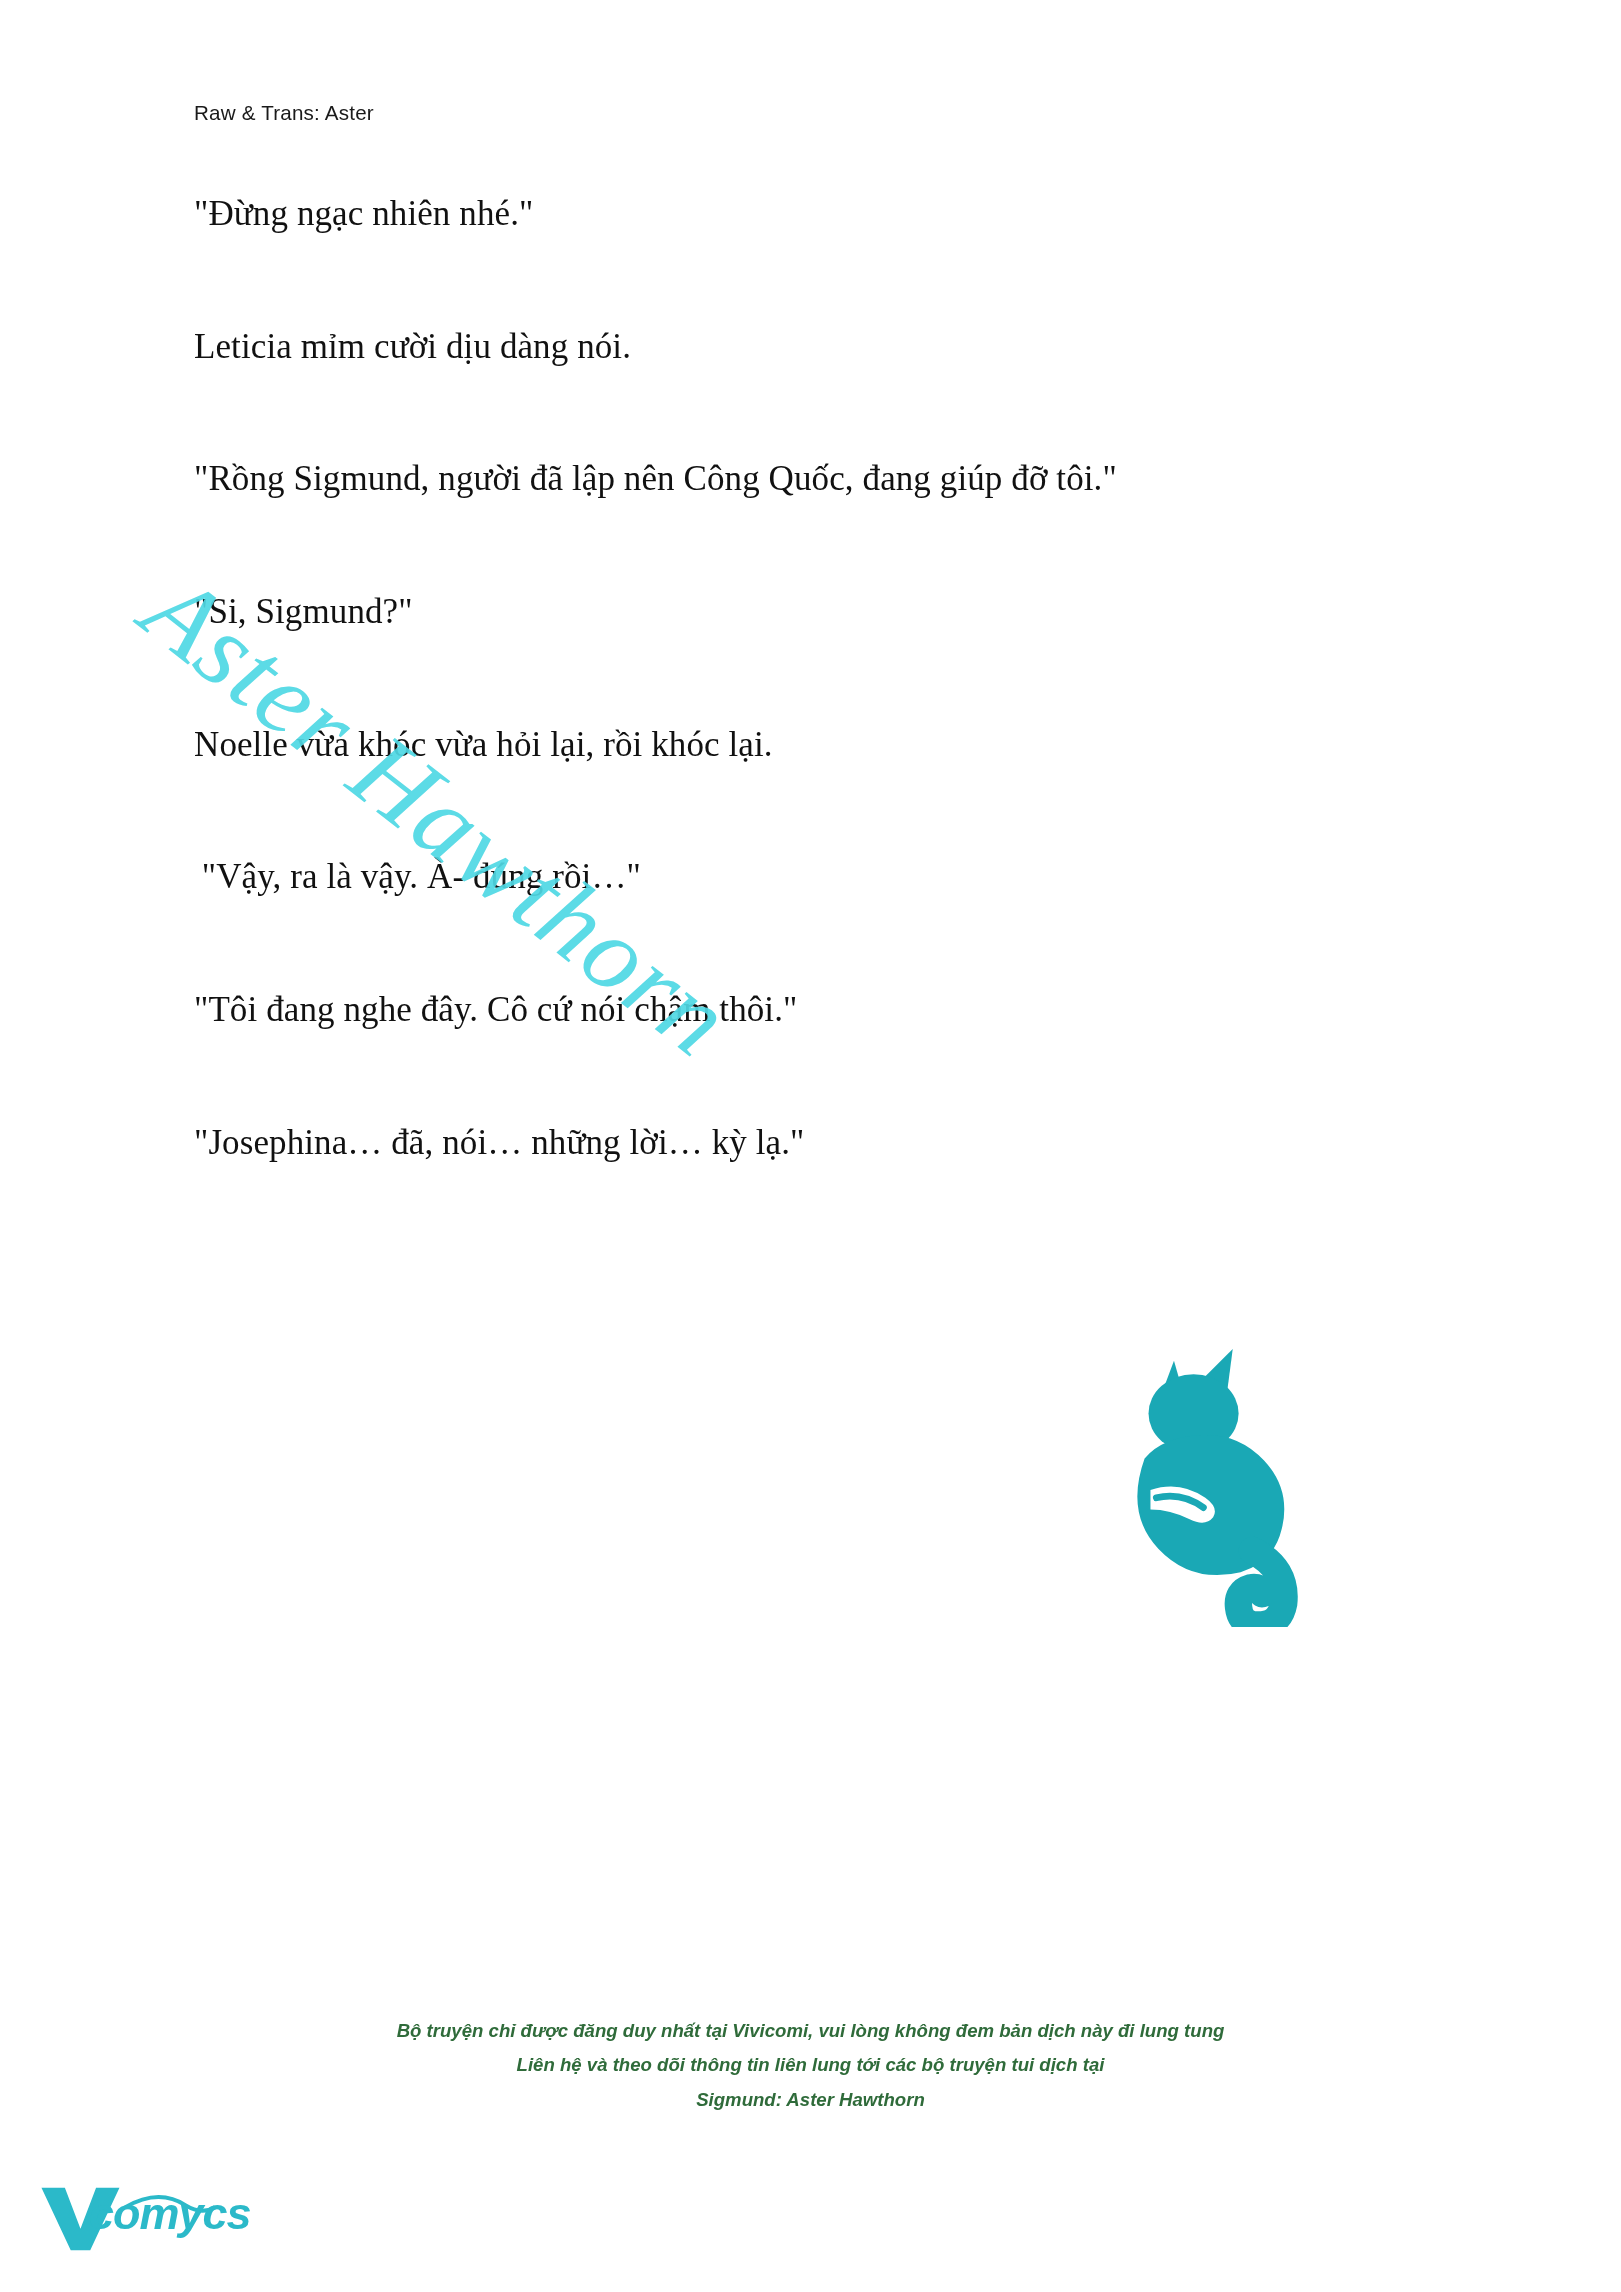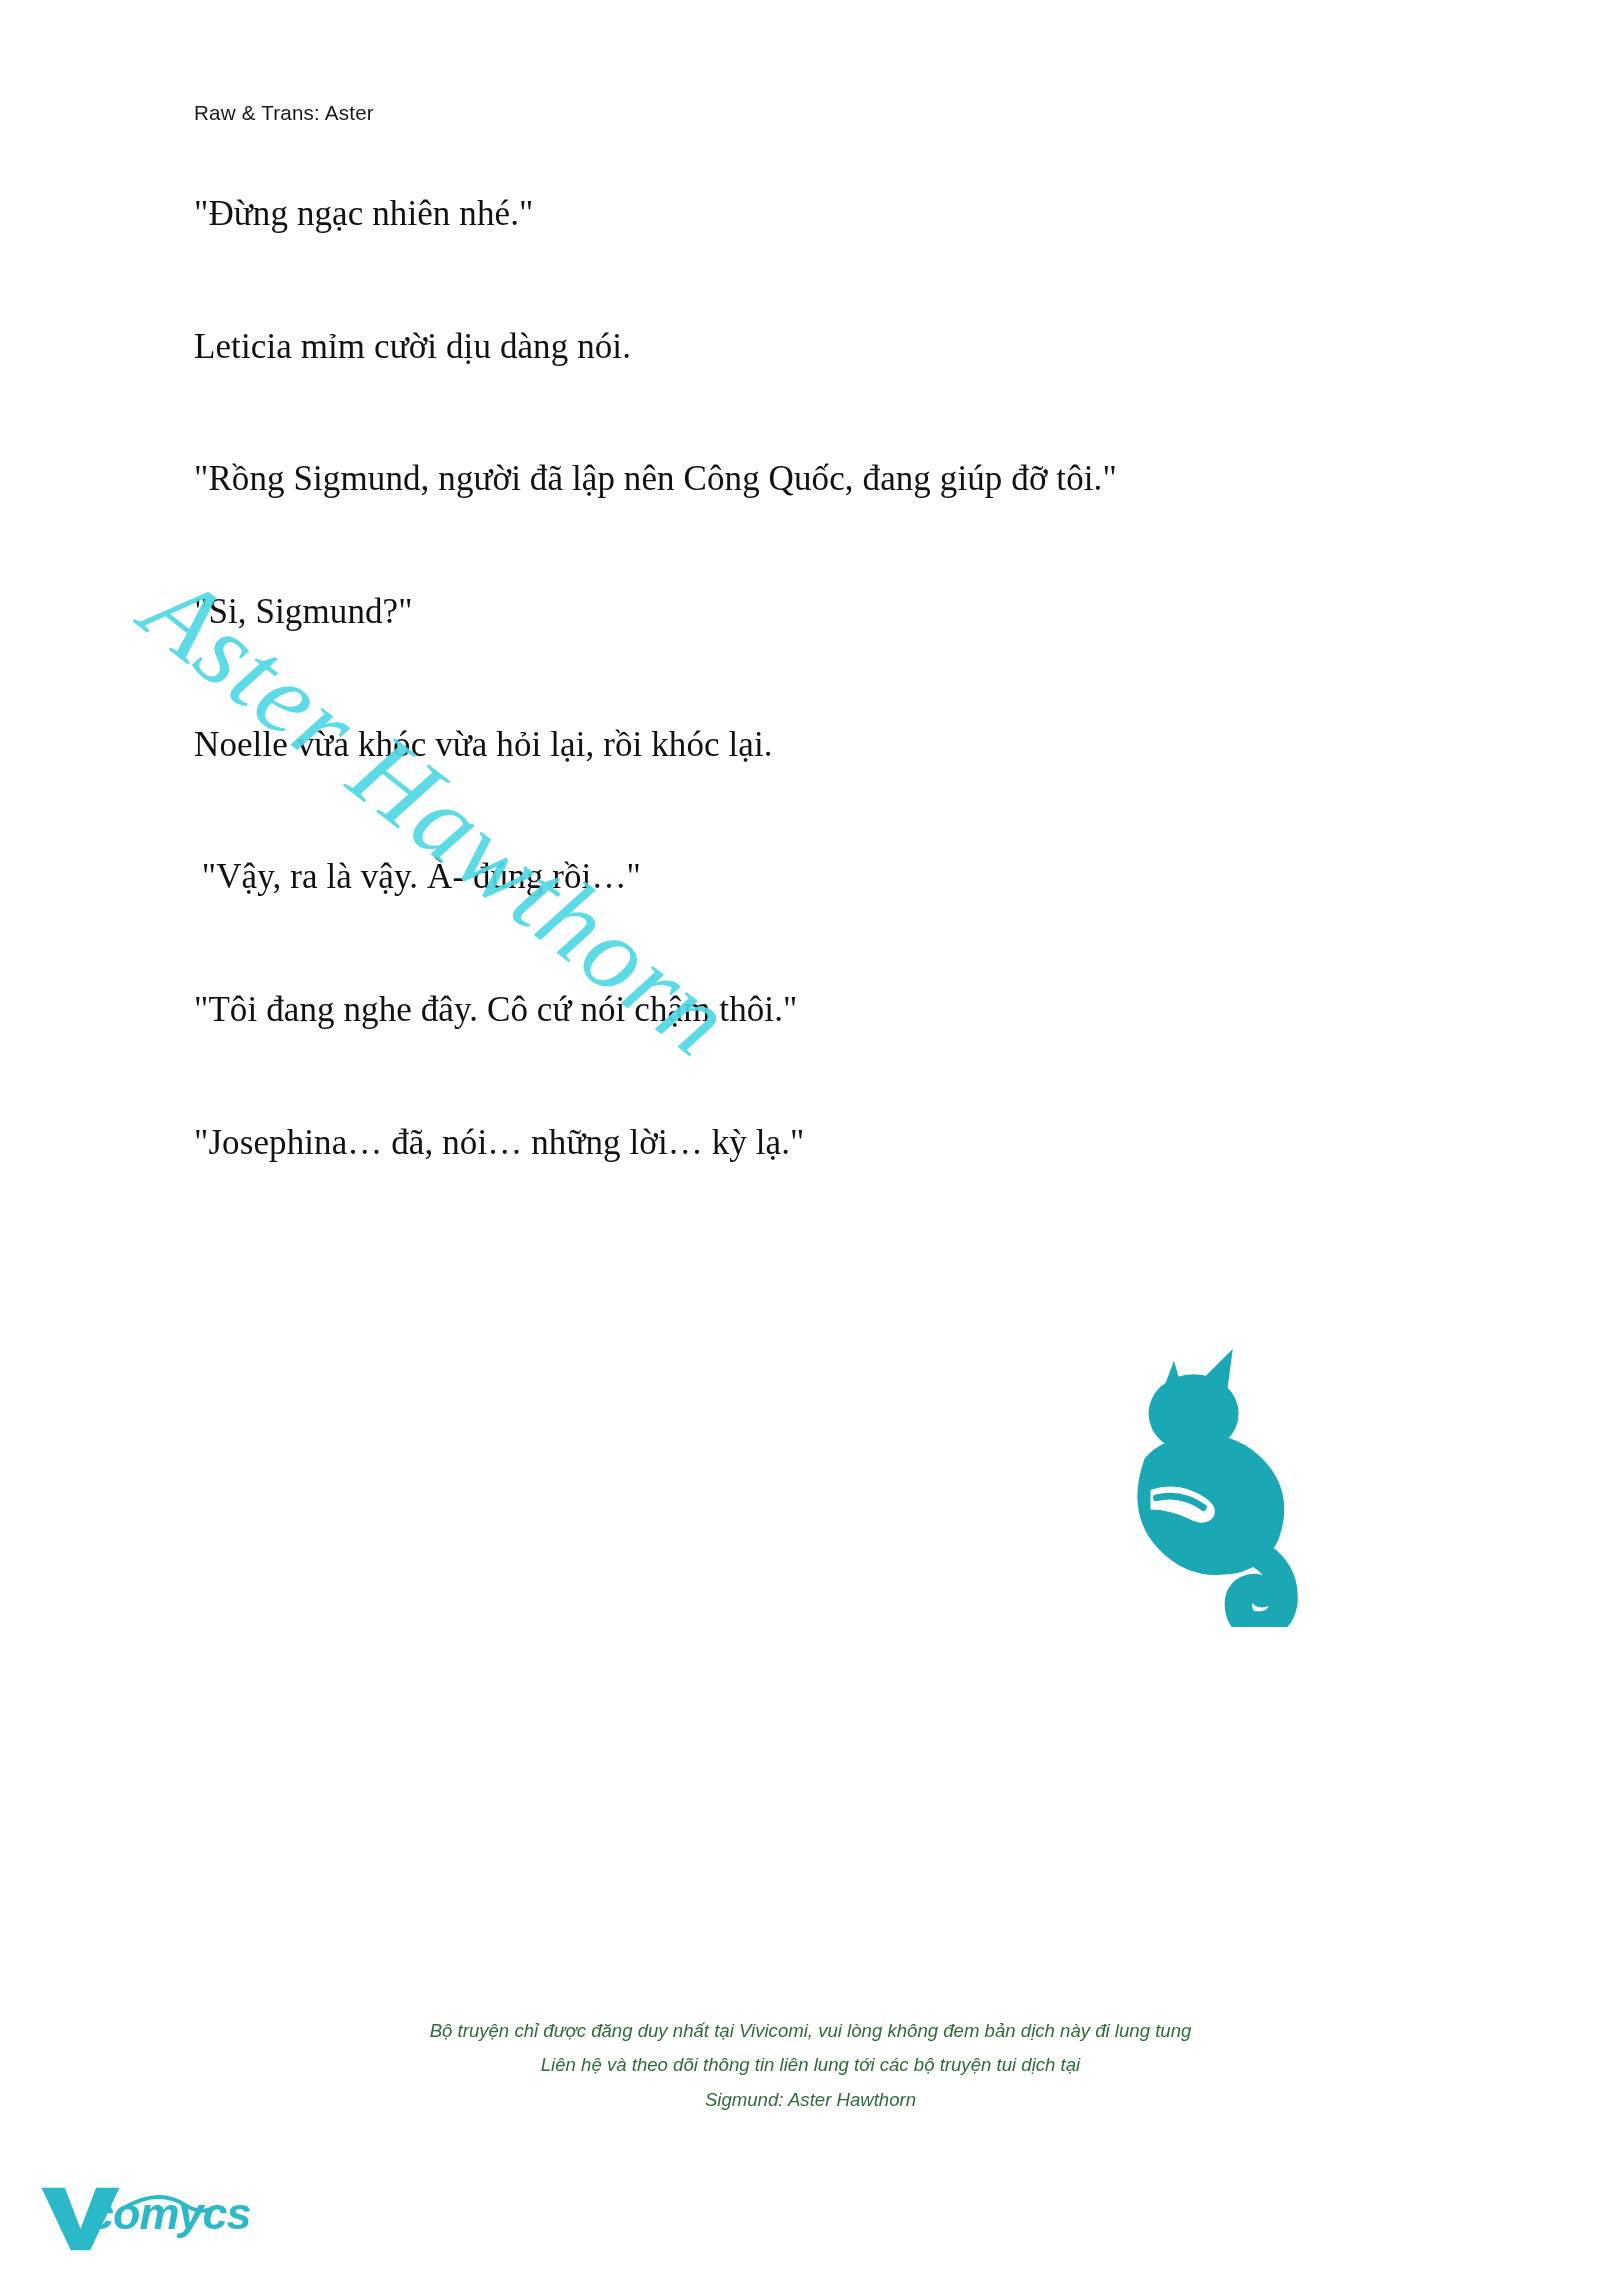--- a/index.html
+++ b/index.html
@@ -76,21 +76,21 @@
     pointer-events: none;
   }
 
   .footer-note {
     position: absolute;
     left: 0;
     right: 0;
     top: 2014px;
     text-align: center;
     font-family: "Liberation Sans", sans-serif;
-    font-weight: normal;
+    font-weight: bold;
     font-style: italic;
     font-size: 18.6px;
     color: #2f6b3a;
     line-height: 1.85;
   }
   .footer-note div {
     padding: 0 118px;
   }
 
   .logo {

